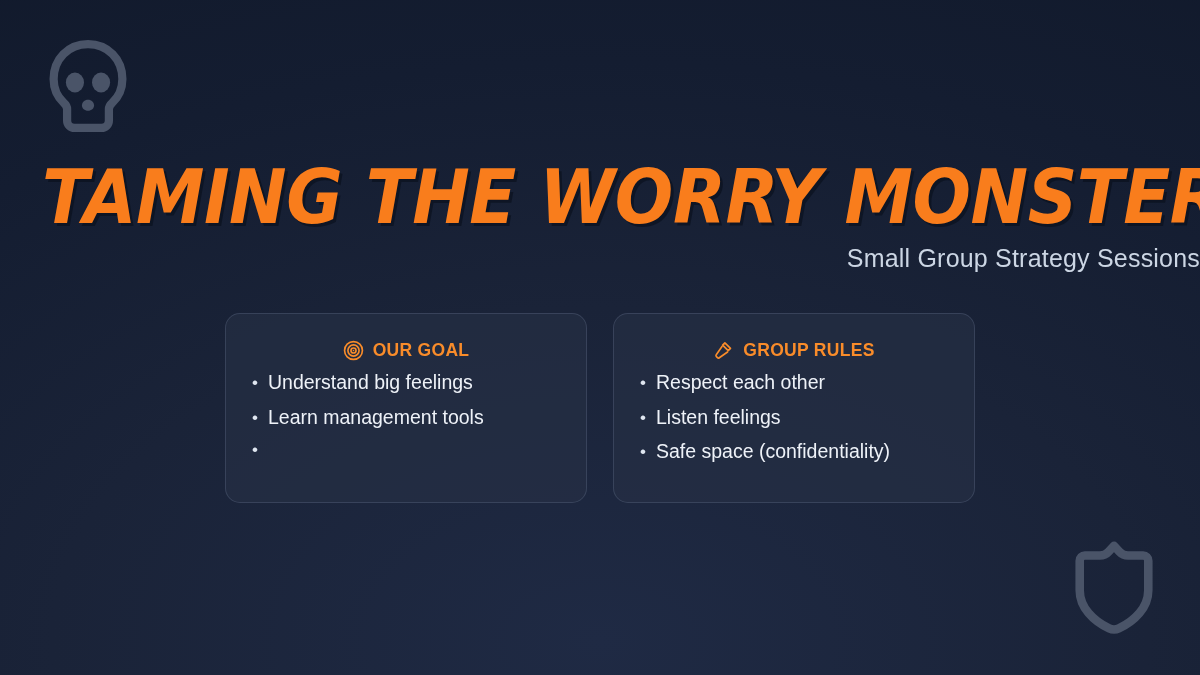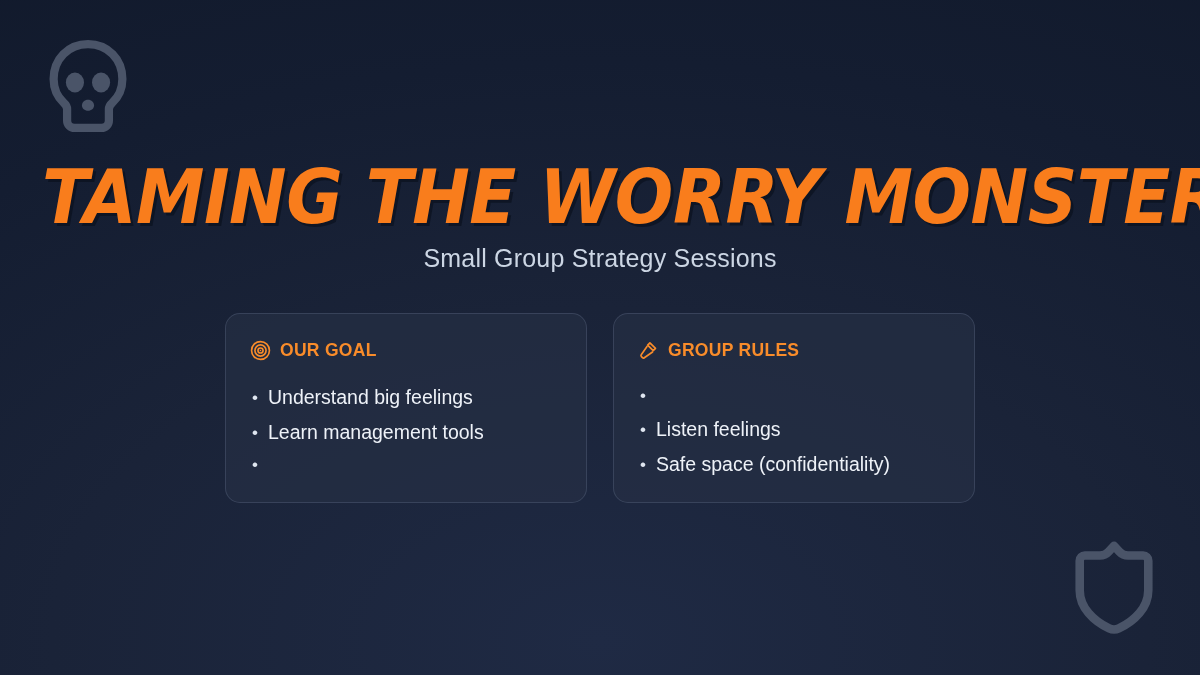--- a/index.html
+++ b/index.html
@@ -63,21 +63,21 @@
     transform: scaleX(0.93);
     transform-origin: 50% 50%;
     text-shadow: 3px 3px 0 rgba(8, 13, 24, 0.55);
     white-space: nowrap;
   }
   .subtitle {
     position: absolute;
     left: 0;
     top: 244px;
     width: 1200px;
-    text-align: center;
+    text-align: right;
     margin: 0;
     font-size: 25px;
     font-weight: 400;
     color: #ccd6e4;
     letter-spacing: 0.2px;
   }
 
   
   .cards {
     position: absolute;
@@ -93,21 +93,22 @@
     background: rgba(38, 48, 70, 0.62);
     border: 1px solid rgba(108, 122, 150, 0.30);
     border-radius: 15px;
     padding: 26px 24px 24px 24px;
     min-height: 190px;
   }
   .card-head {
     display: flex;
     align-items: center;
     gap: 9px;
-    margin-bottom: 27px;
+    margin-bottom: 12px;
+    justify-content: center;
   }
   .card-icon {
     width: 21px;
     height: 21px;
     flex: 0 0 21px;
     color: #f98c2a;
   }
   .card-icon svg { display: block; width: 100%; height: 100%; }
   .card-title {
     font-size: 17.5px;
@@ -198,20 +199,21 @@
               <path d="M13.6 3.2l6.4 6.4-2.6 2.6-6.4-6.4z"></path>
               <path d="M10.3 7.4l-6.6 9.4a1.6 1.6 0 0 0 .2 2.1l1.2 1.2a1.6 1.6 0 0 0 2.1.2l9.4-6.6"></path>
             </g>
           </svg>
         </span>
         <span class="card-title">GROUP RULES</span>
       </div>
       <ul class="card-list">
         <li>
           <span class="bullet">•</span>
+          <span>Respect each other</span>
         </li>
         <li>
           <span class="bullet">•</span>
           <span>Listen feelings</span>
         </li>
         <li>
           <span class="bullet">•</span>
           <span>Safe space (confidentiality)</span>
         </li>
       </ul>

